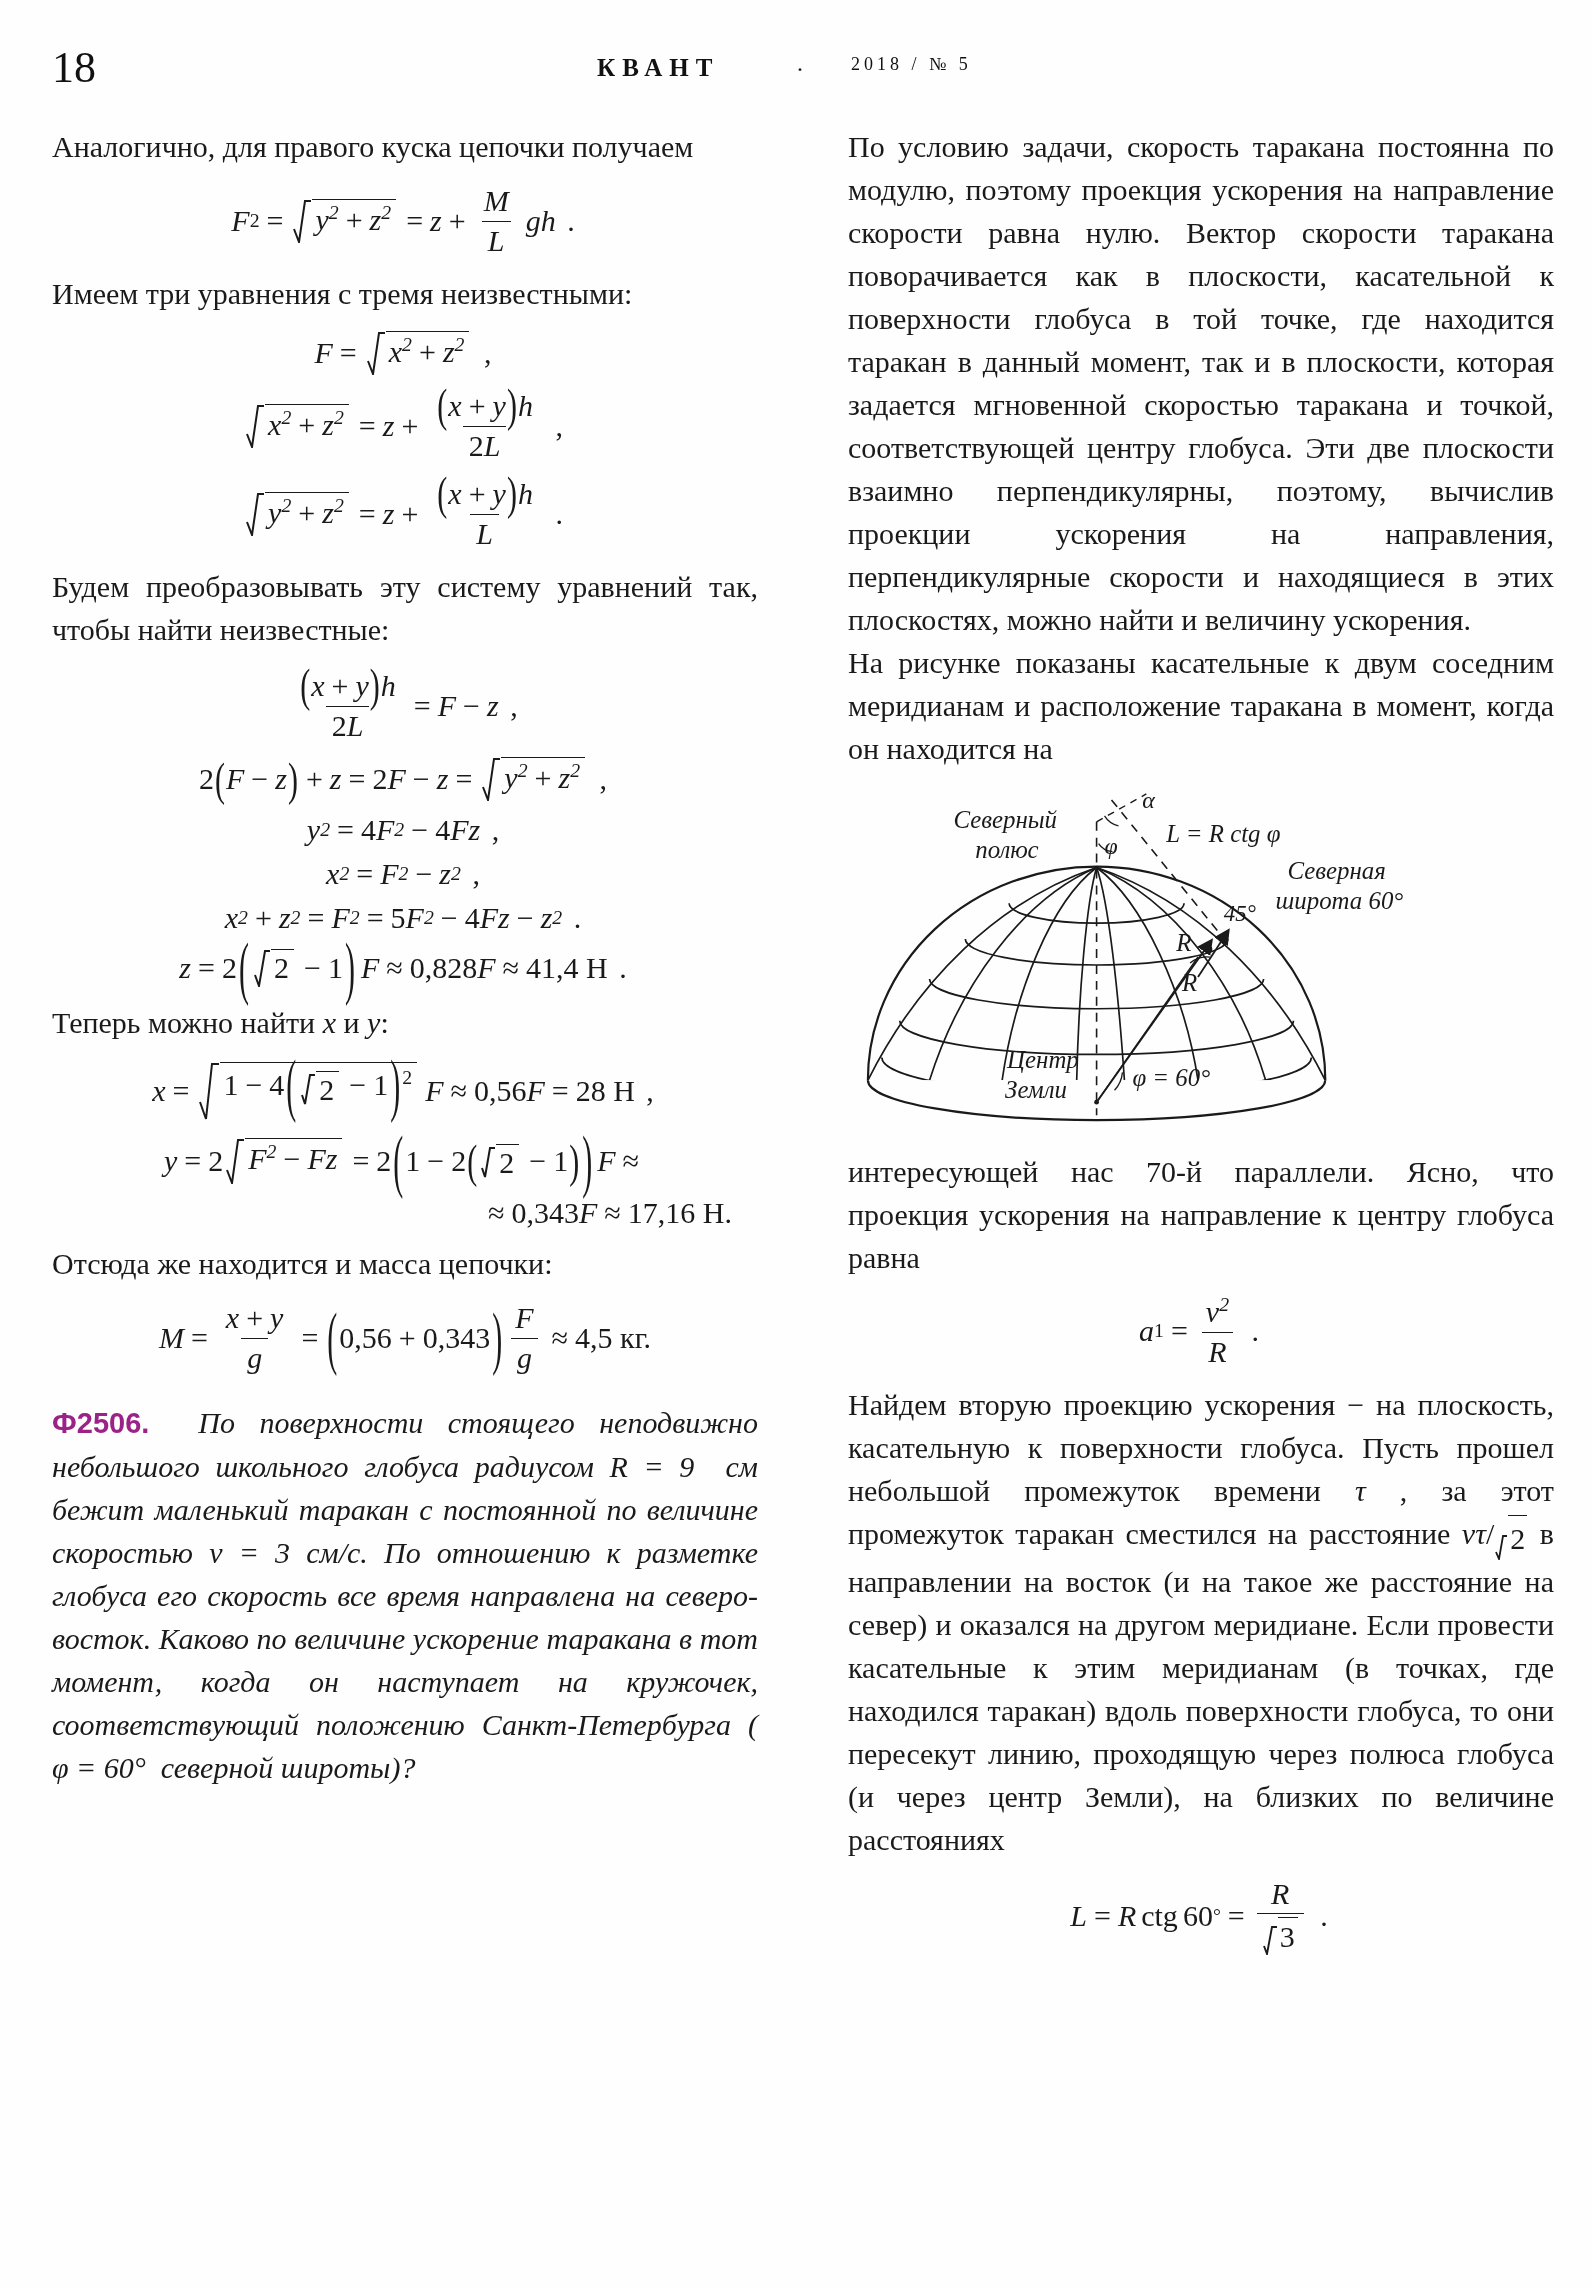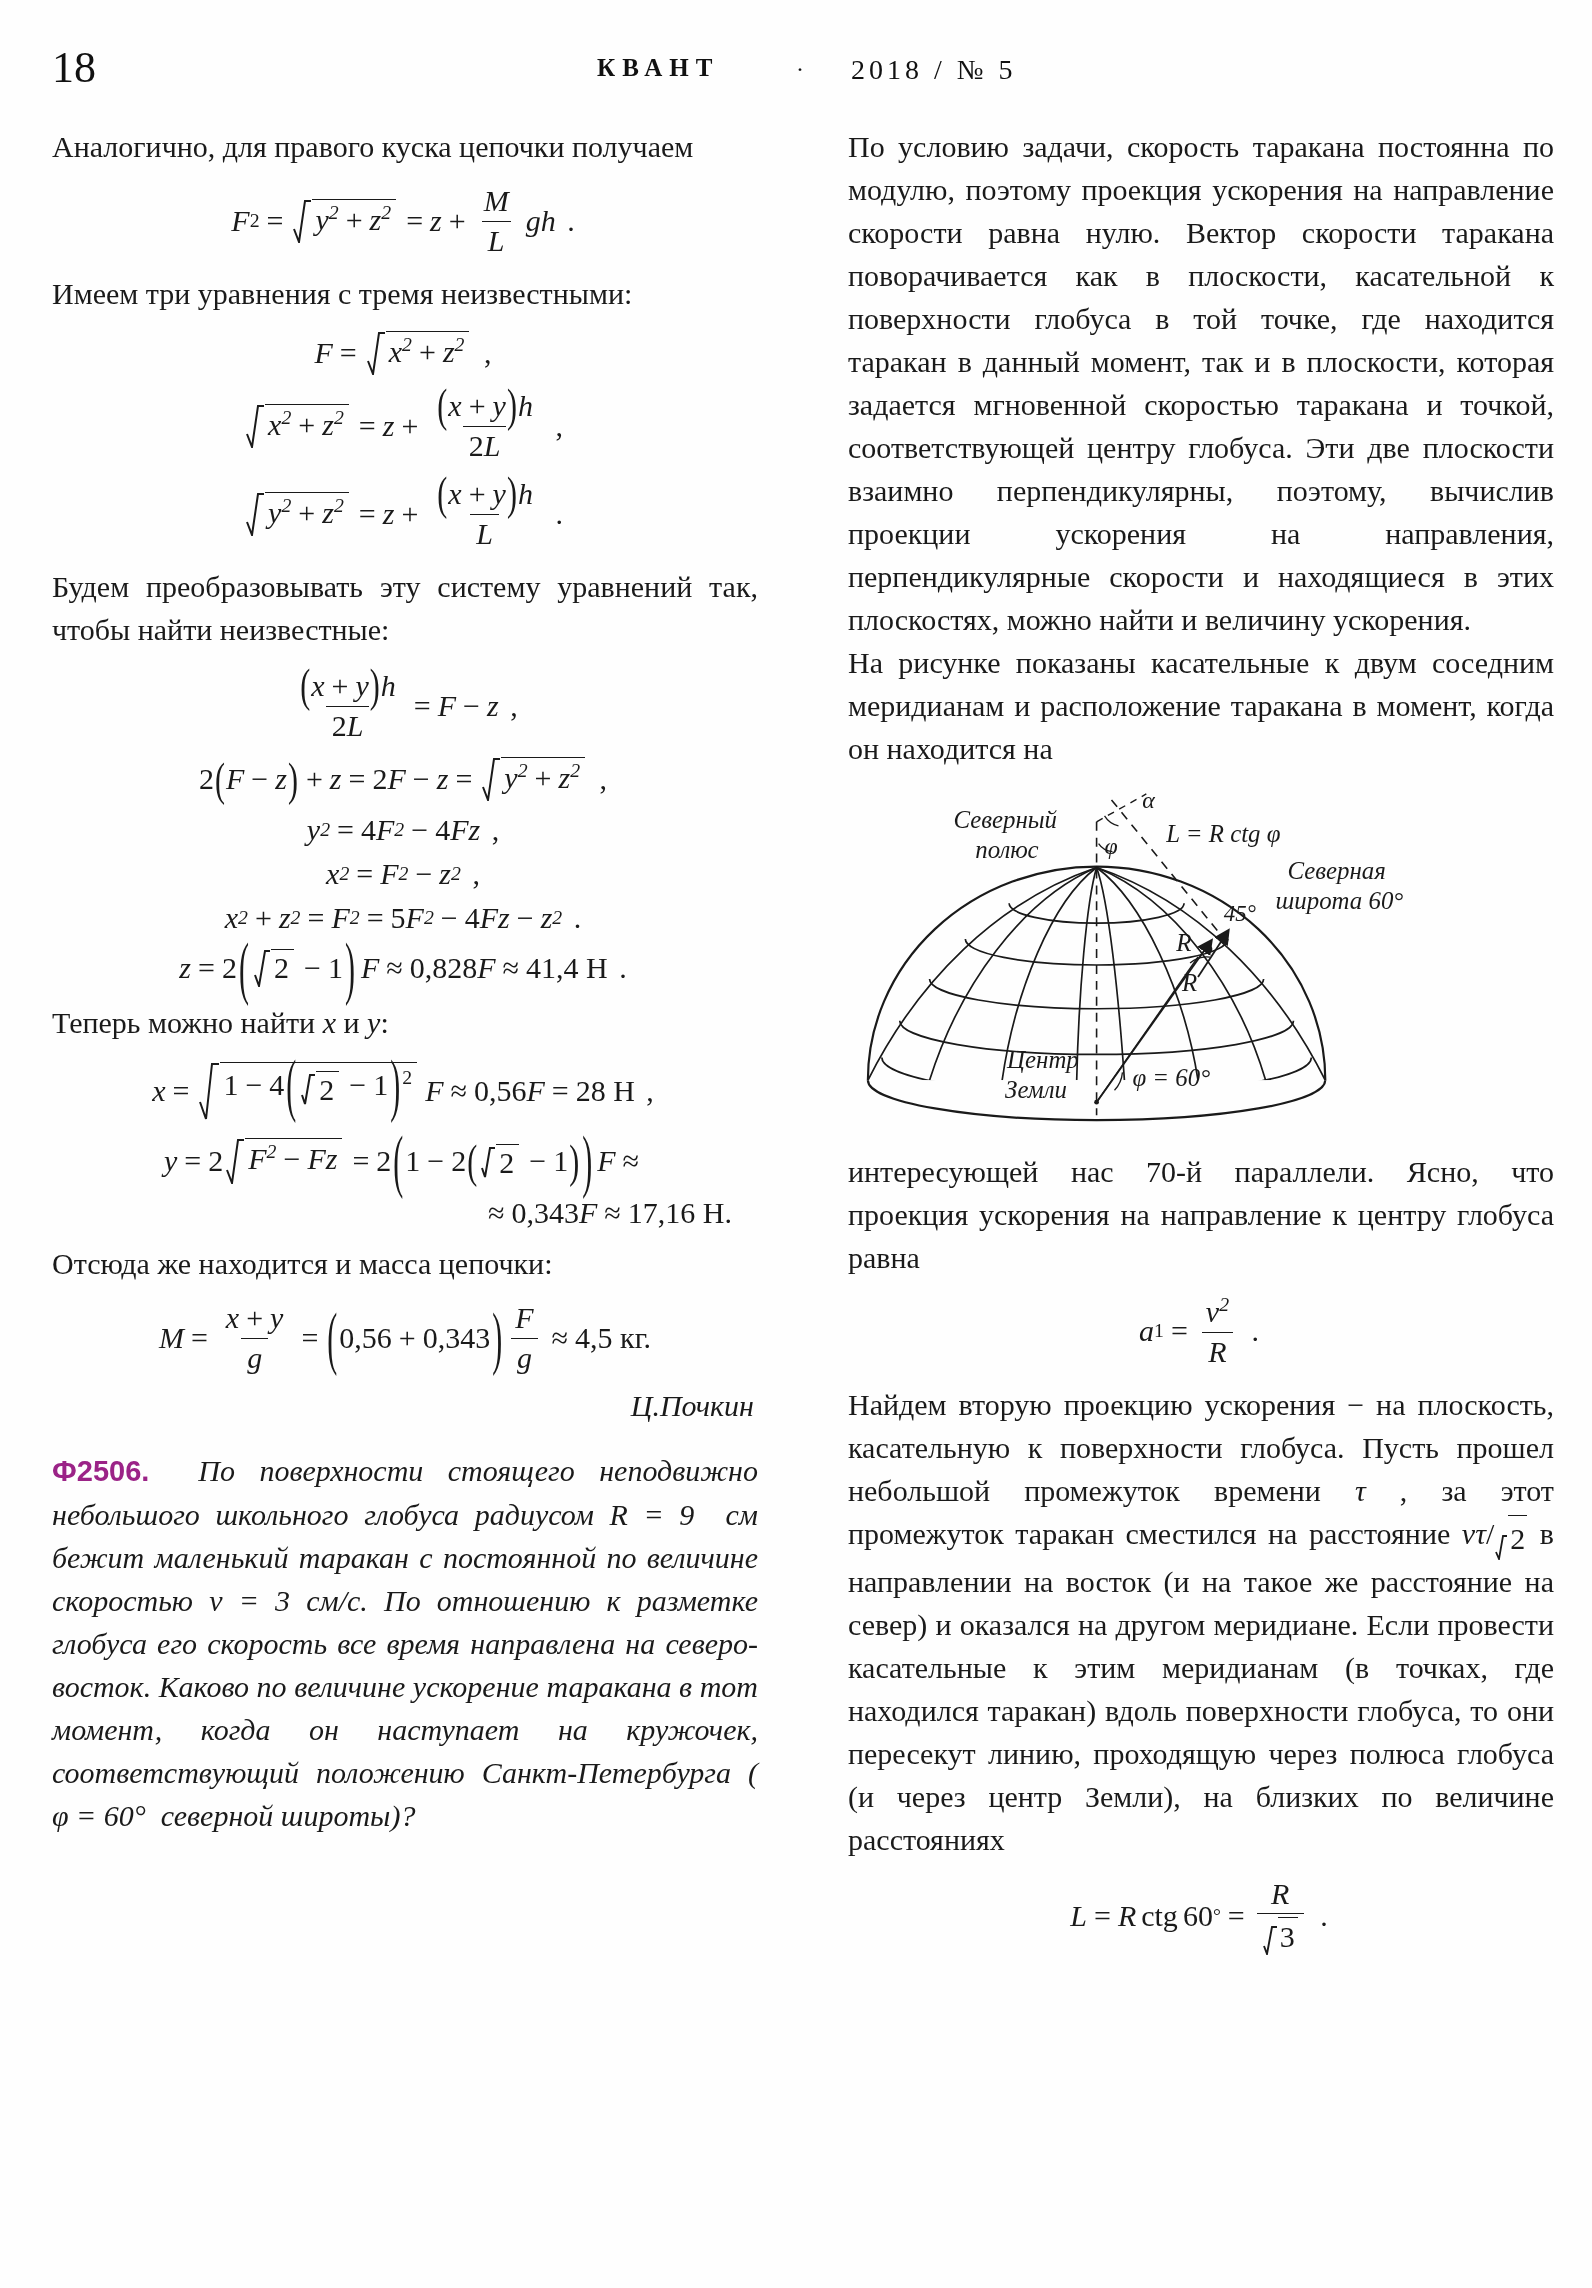--- a/index.html
+++ b/index.html
@@ -3,21 +3,21 @@
 <meta charset="utf-8">
 <style>
   html,body{margin:0;padding:0;background:#ffffff;}
   body{width:1592px;height:2289px;position:relative;font-family:"Liberation Serif","DejaVu Serif",serif;color:#1a1a1a;}
   .page{position:absolute;left:0;top:0;width:1592px;height:2289px;background:#fefefe;}
 
   
   .hdr{position:absolute;left:0;top:28px;width:1269px;height:60px;}
   .pageno{position:absolute;left:52px;top:14px;font-size:44px;font-family:"Liberation Serif",serif;color:#111;}
   .jtitle{position:absolute;left:597px;top:26px;font-size:25px;letter-spacing:7px;font-weight:bold;color:#111;font-family:"Liberation Serif",serif;}
-  .jissue{position:absolute;left:851px;top:26px;font-size:28px;letter-spacing:4px;color:#111;font-family:"Liberation Serif",serif;}
+  .jissue{position:absolute;left:851px;top:26px;font-size:18px;letter-spacing:4px;color:#111;font-family:"Liberation Serif",serif;}
 
   
   .col{position:absolute;top:125px;width:706px;}
   .colL{left:52px;}
   .colR{left:848px;}
 
   p.tx{margin:0 0 0 0;font-size:30px;line-height:43px;text-align:justify;text-justify:inter-word;hyphens:manual;}
   .nb{white-space:nowrap;}
 
   
@@ -306,21 +306,20 @@
         </span>0,56<span class="op">+</span>0,343<span class="par">
           <span class="pg2">)</span>
         </span>
       <span class="frac">
           <span class="num"><i class="v">F</i></span>
           <span class="den"><i class="v">g</i></span>
         </span>
       <span class="op">≈</span>4,5&nbsp;кг.
     </div>
 
-    <div class="sig">Ц.Почкин</div>
 
     <div class="prob">
       <p>
         <span class="pnum">Ф2506.</span>
         <span>&nbsp;По поверхности стоящего неподвижно небольшого школьного глобуса радиусом <i class="v">R</i> = 9&nbsp; см бежит маленький таракан с постоянной по величине скоростью <i class="v">v</i> = 3&nbsp;см/с. По отношению к разметке глобуса его скорость все время направлена на северо-восток. Каково по величине ускорение таракана в тот момент, когда он наступает на кружочек, соответствующий положению Санкт-Петербурга ( φ&nbsp;=&nbsp;60°&nbsp; северной широты)?</span>
       </p>
     </div>
   </div>
 
   <div class="col colR">

